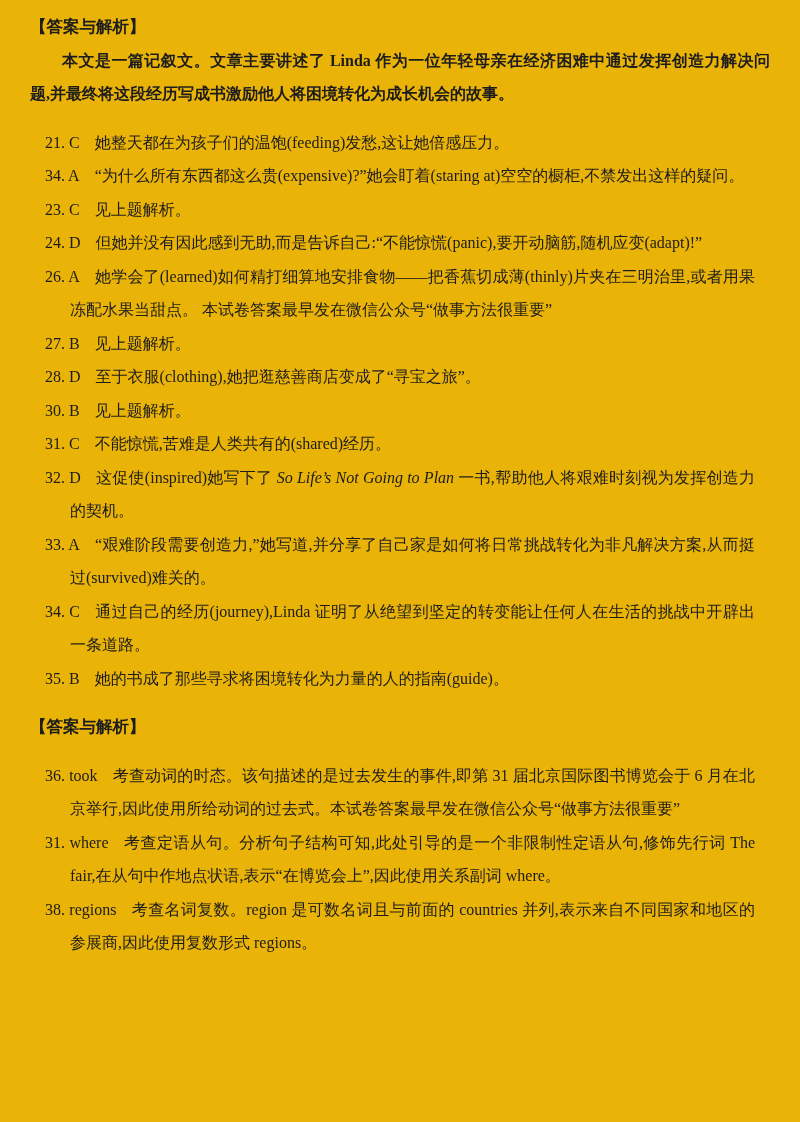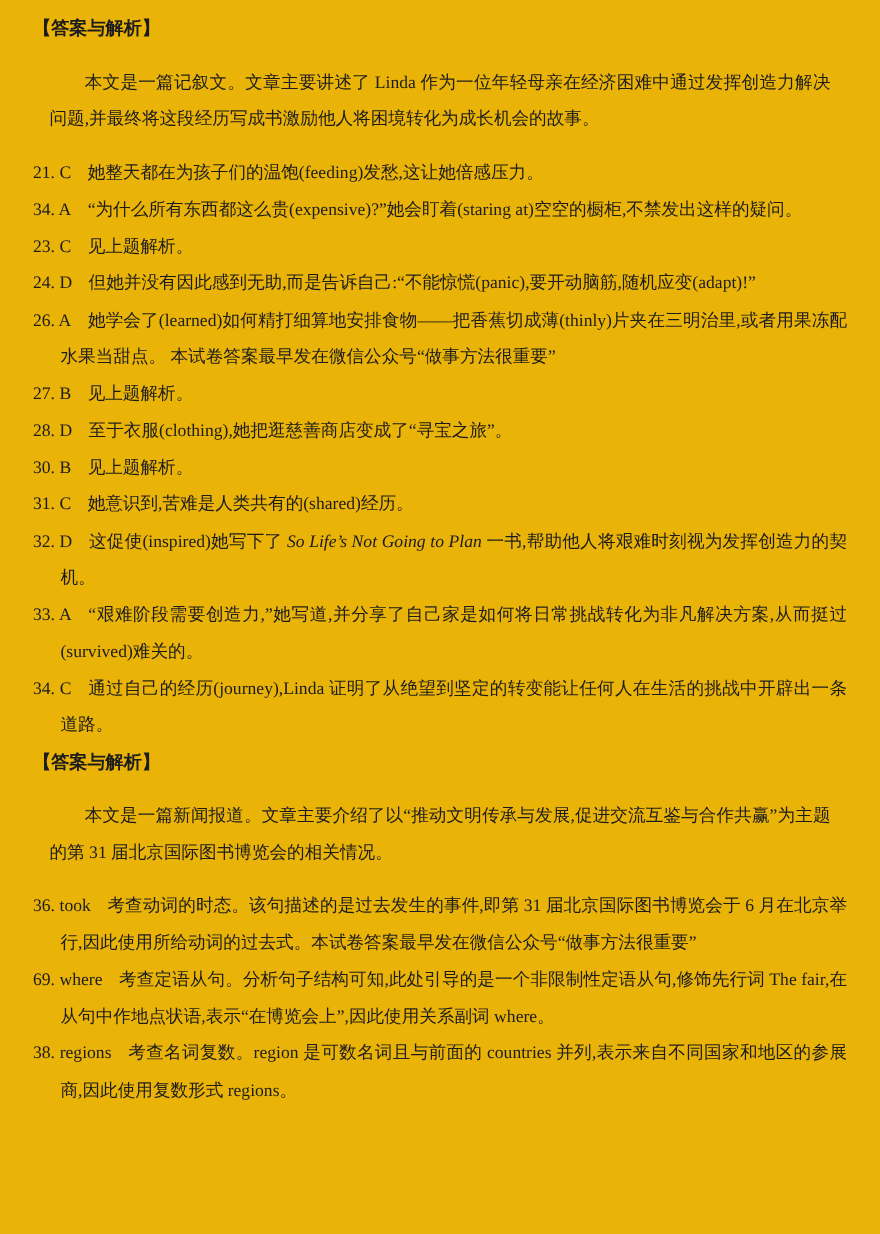--- a/index.html
+++ b/index.html
@@ -24,25 +24,26 @@
     flex-direction: column;
   }
   .section-heading {
     margin: 0;
     font-size: 16.5px;
     font-weight: bold;
     font-family: "Liberation Sans", "DejaVu Sans", sans-serif;
     line-height: 33.5px;
   }
   .intro {
-    margin: 15px;
+    margin: 0;
     text-indent: 2em;
     text-align: justify;
+    font-weight: bold;
   }
-  .items { margin: 0; }
+  .items { margin: 15px; }
   .item {
     margin: 0;
     padding-left: 25px;
     text-indent: -25px;
     text-align: justify;
   }
   .qnum { padding-right: 15px; white-space: nowrap; }
   .italic { font-style: italic; }
 </style>
 </head>
@@ -55,31 +56,31 @@
     <p class="intro">本文是一篇记叙文。文章主要讲述了 Linda 作为一位年轻母亲在经济困难中通过发挥创造力解决问题,并最终将这段经历写成书激励他人将困境转化为成长机会的故事。</p>
     <div class="items">
         <div class="item"><span class="qnum">21. C</span><span><span>她整天都在为孩子们的温饱(feeding)发愁,这让她倍感压力。</span></span></div>
         <div class="item"><span class="qnum">34. A</span><span><span>“为什么所有东西都这么贵(expensive)?”她会盯着(staring at)空空的橱柜,不禁发出这样的疑问。</span></span></div>
         <div class="item"><span class="qnum">23. C</span><span><span>见上题解析。</span></span></div>
         <div class="item"><span class="qnum">24. D</span><span><span>但她并没有因此感到无助,而是告诉自己:“不能惊慌(panic),要开动脑筋,随机应变(adapt)!”</span></span></div>
         <div class="item"><span class="qnum">26. A</span><span><span>她学会了(learned)如何精打细算地安排食物——把香蕉切成薄(thinly)片夹在三明治里,或者用果冻配水果当甜点。 本试卷答案最早发在微信公众号“做事方法很重要”</span></span></div>
         <div class="item"><span class="qnum">27. B</span><span><span>见上题解析。</span></span></div>
         <div class="item"><span class="qnum">28. D</span><span><span>至于衣服(clothing),她把逛慈善商店变成了“寻宝之旅”。</span></span></div>
         <div class="item"><span class="qnum">30. B</span><span><span>见上题解析。</span></span></div>
-        <div class="item"><span class="qnum">31. C</span><span><span>她意识到,苦难是人类共有的(shared)经历。</span></span></div>
+        <div class="item"><span class="qnum">31. C</span><span><span>不能惊慌,苦难是人类共有的(shared)经历。</span></span></div>
         <div class="item"><span class="qnum">32. D</span><span><span>这促使(inspired)她写下了 </span><span class="italic">So Life’s Not Going to Plan</span><span> 一书,帮助他人将艰难时刻视为发挥创造力的契机。</span></span></div>
         <div class="item"><span class="qnum">33. A</span><span><span>“艰难阶段需要创造力,”她写道,并分享了自己家是如何将日常挑战转化为非凡解决方案,从而挺过(survived)难关的。</span></span></div>
         <div class="item"><span class="qnum">34. C</span><span><span>通过自己的经历(journey),Linda 证明了从绝望到坚定的转变能让任何人在生活的挑战中开辟出一条道路。</span></span></div>
+        <div class="item"><span class="qnum">35. B</span><span><span>她的书成了那些寻求将困境转化为力量的人的指南(guide)。</span></span></div>
       </div>
   </section>
 
   <section>
     <h2 class="section-heading">【答案与解析】</h2>
-    <p class="intro">本文是一篇新闻报道。文章主要介绍了以“推动文明传承与发展,促进交流互鉴与合作共赢”为主题的第 31 届北京国际图书博览会的相关情况。</p>
     <div class="items">
         <div class="item"><span class="qnum">36. took</span><span><span>考查动词的时态。该句描述的是过去发生的事件,即第 31 届北京国际图书博览会于 6 月在北京举行,因此使用所给动词的过去式。本试卷答案最早发在微信公众号“做事方法很重要”</span></span></div>
-        <div class="item"><span class="qnum">69. where</span><span><span>考查定语从句。分析句子结构可知,此处引导的是一个非限制性定语从句,修饰先行词 The fair,在从句中作地点状语,表示“在博览会上”,因此使用关系副词 where。</span></span></div>
+        <div class="item"><span class="qnum">31. where</span><span><span>考查定语从句。分析句子结构可知,此处引导的是一个非限制性定语从句,修饰先行词 The fair,在从句中作地点状语,表示“在博览会上”,因此使用关系副词 where。</span></span></div>
         <div class="item"><span class="qnum">38. regions</span><span><span>考查名词复数。region 是可数名词且与前面的 countries 并列,表示来自不同国家和地区的参展商,因此使用复数形式 regions。</span></span></div>
         <div class="item"></div>
       </div>
   </section>
 
 </div>
 
 </body></html>

